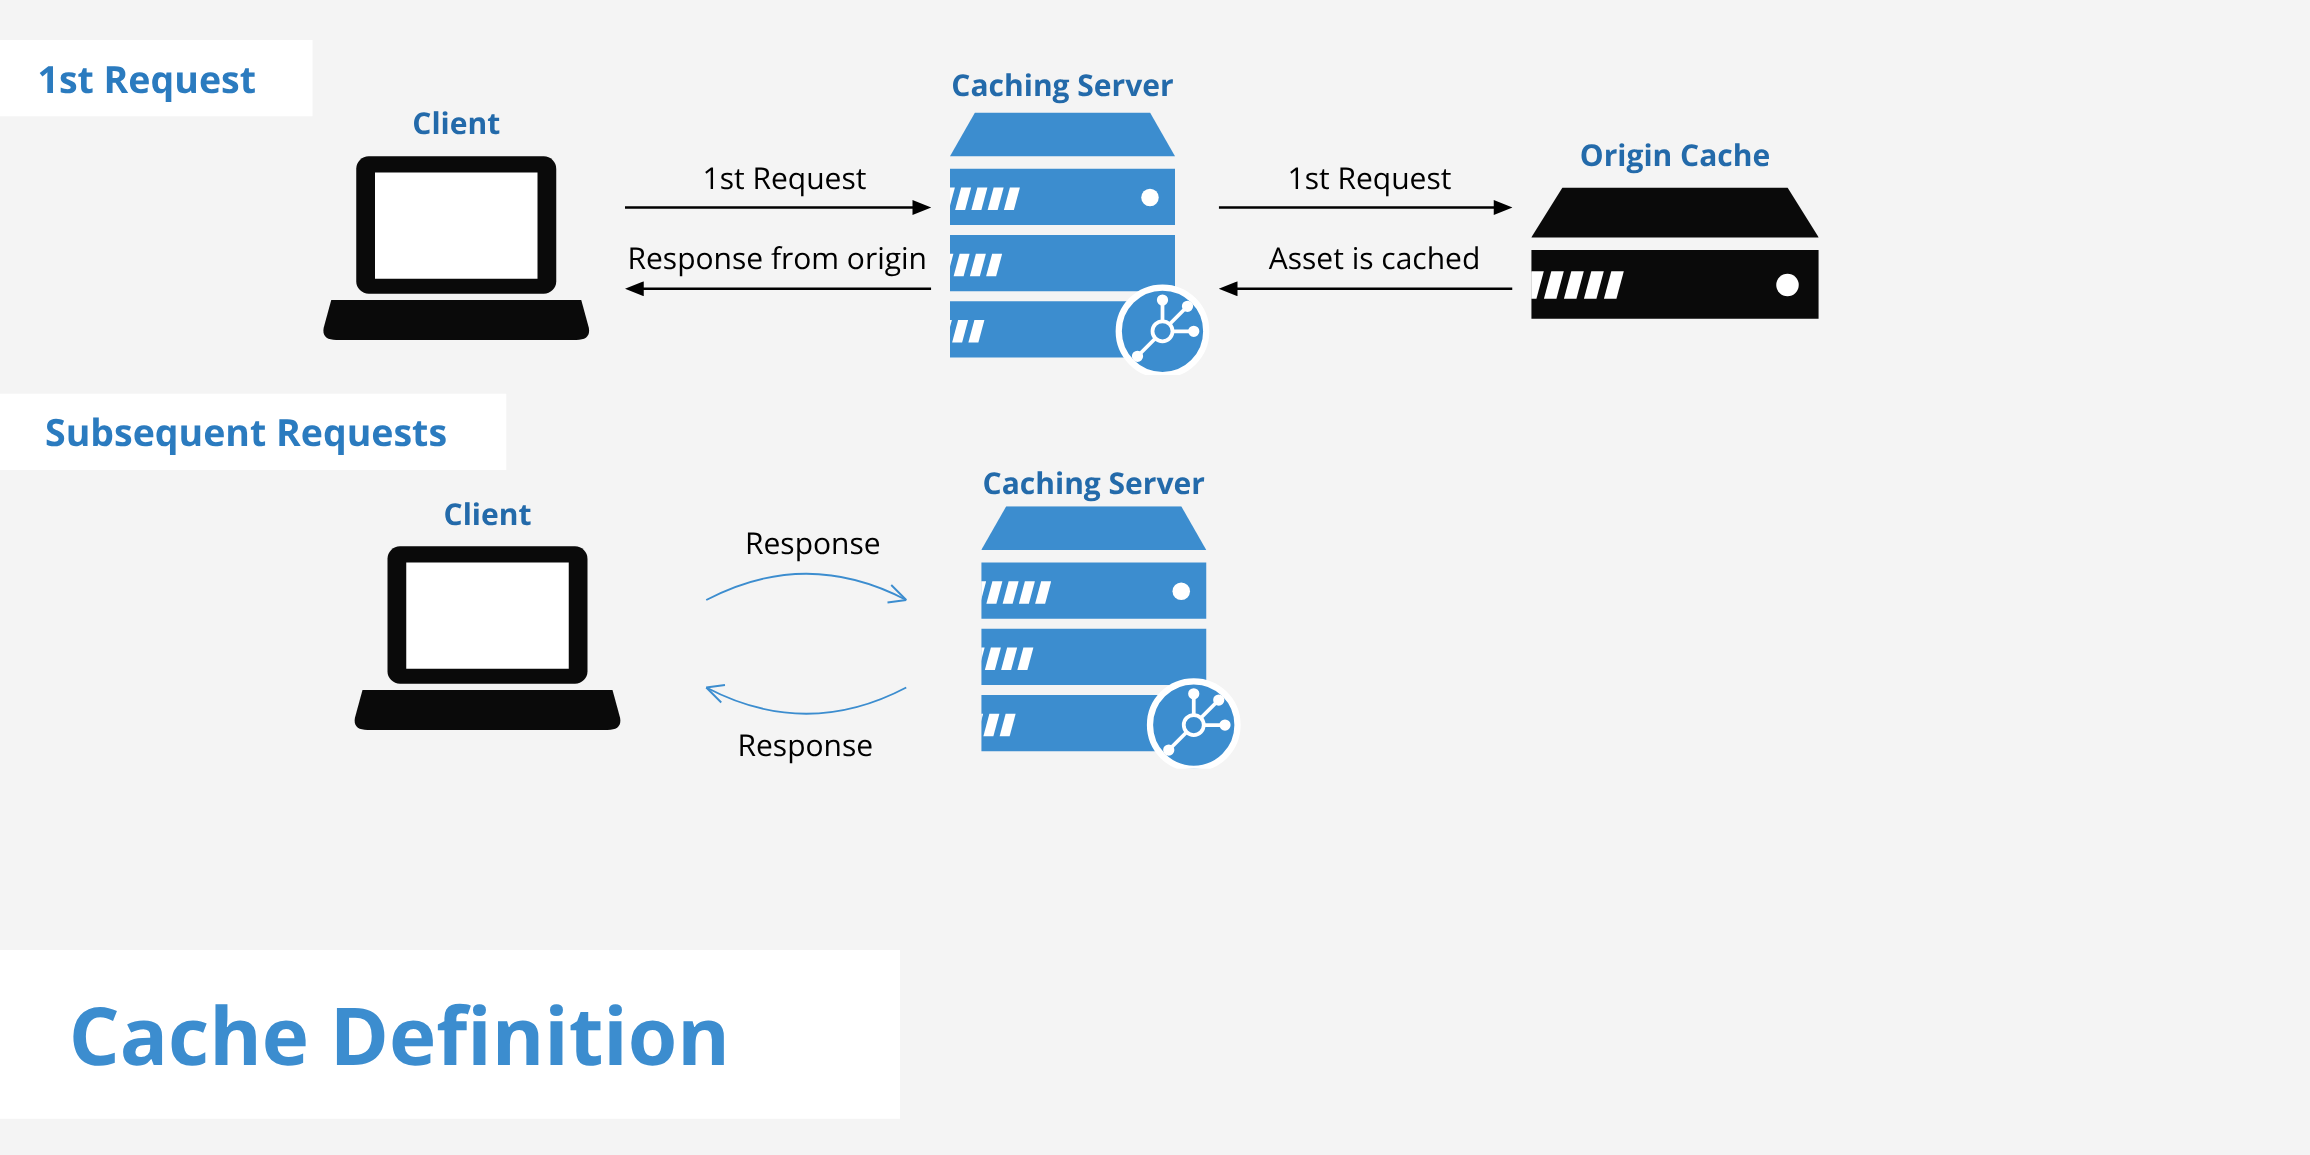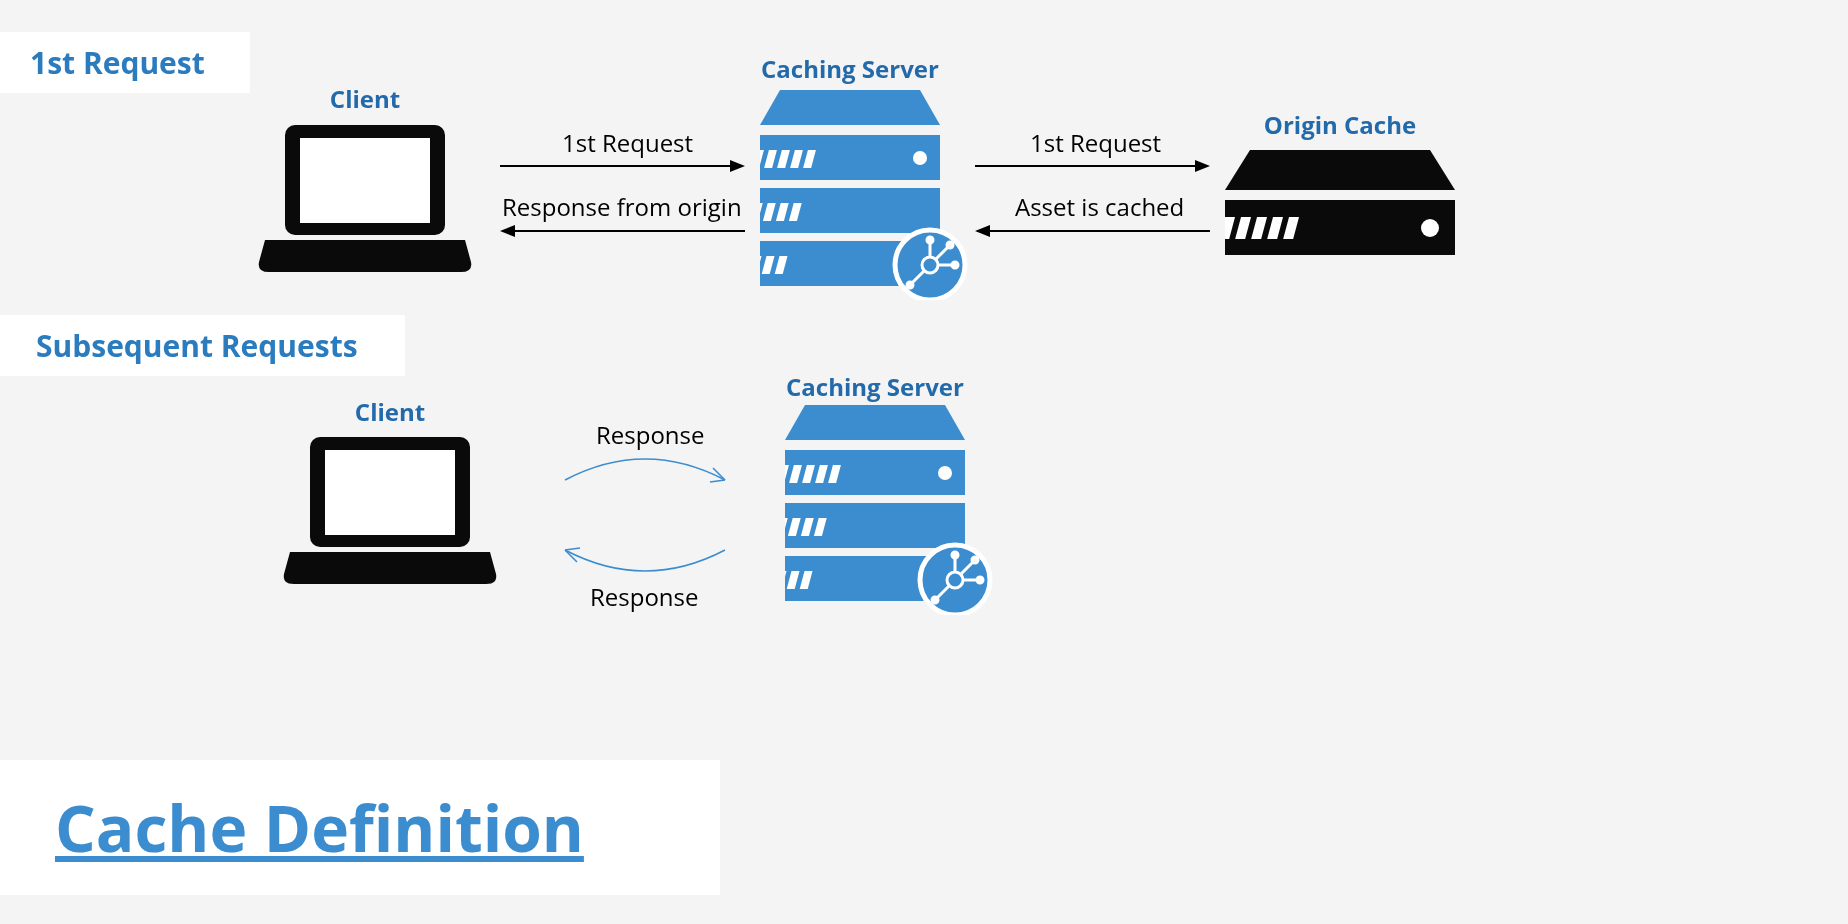--- a/index.html
+++ b/index.html
@@ -18,21 +18,20 @@
   }
   .section-label {
     color: #2b7bbf;
     font-weight: 700;
     font-size: 30px;
   }
   .main-title {
     color: #3c8dcf;
     font-weight: 700;
     font-size: 64px;
-    text-decoration: underline;
   }
   .node-label {
     color: #236aaa;
     font-weight: 700;
     font-size: 24px;
     position: absolute;
     text-align: center;
   }
   .arrow-label {
     color: #000;

